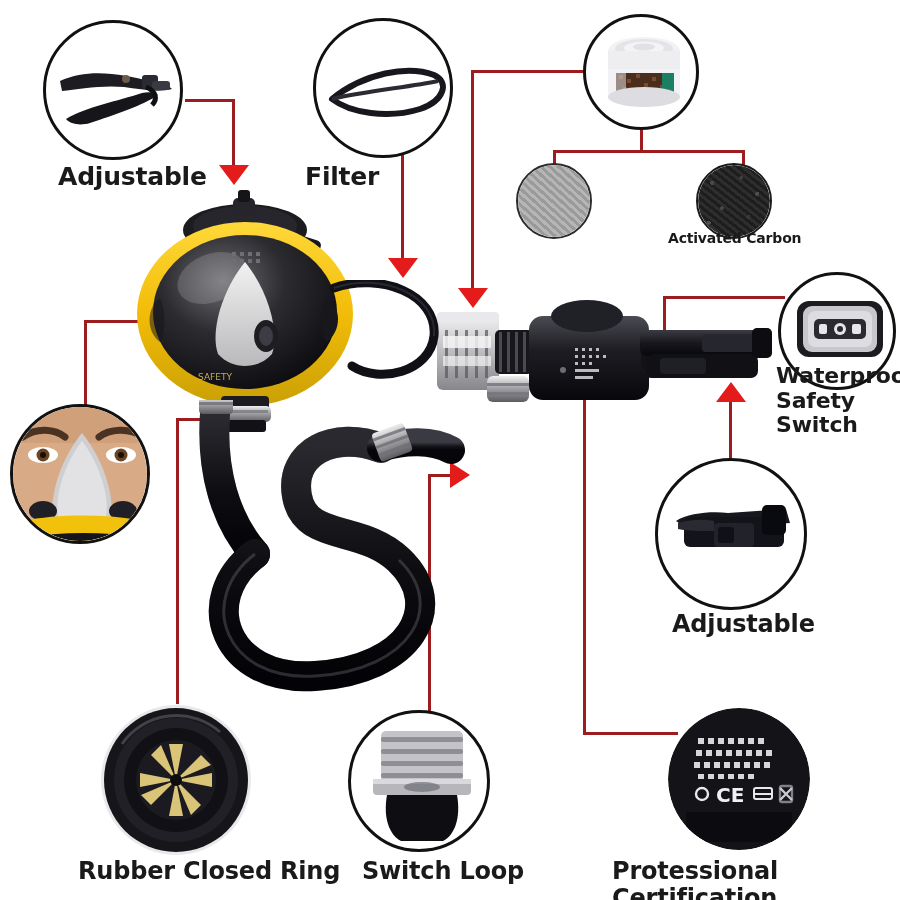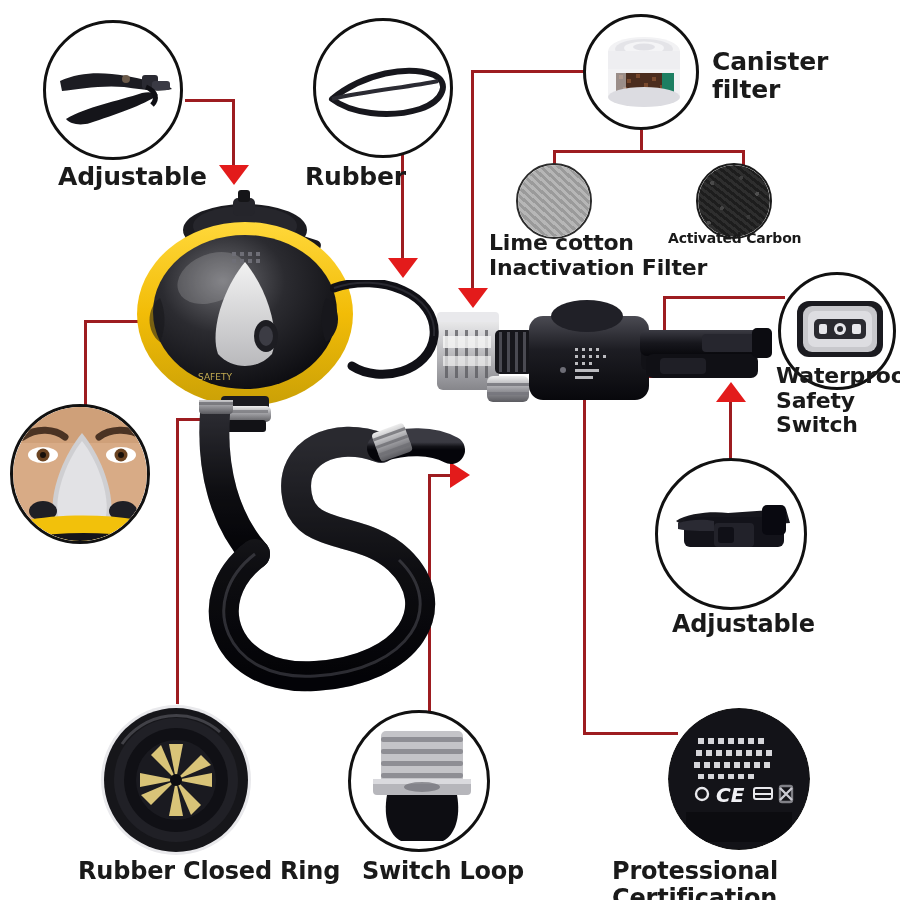--- a/index.html
+++ b/index.html
@@ -19,21 +19,21 @@
   
   .callout{
     position:absolute;
     border-radius:50%;
     border:3px solid #111111;
     background:#ffffff;
     overflow:hidden;
     box-sizing:border-box;
   }
   .callout.noborder{border:none;}
-  .callout-inner{position:absolute;inset:0;overflow:hidden;border-radius:50%;font-style:italic;}
+  .callout-inner{position:absolute;inset:0;overflow:hidden;border-radius:50%;}
 
   
   .label{
     position:absolute;
     color:#1a1a1a;
     font-weight:700;
     letter-spacing:-0.2px;
     line-height:1.12;
     white-space:pre-line;
     font-family:"DejaVu Sans","Liberation Sans",sans-serif;
@@ -357,21 +357,21 @@
   <div class="label" style="left:58px;top:163px;font-size:25px;">Adjustable</div>
 
   <div class="callout" style="left:313px;top:18px;width:140px;height:140px;">
     <div class="callout-inner">
       <svg width="140" height="140" viewBox="0 0 140 140">
         <path d="M16 78 C48 52 92 44 118 54 C134 61 128 80 104 88 C72 98 34 92 16 78 Z" stroke="#17171d" stroke-width="6" fill="none" stroke-linejoin="round"></path>
         <path d="M16 78 C50 70 94 66 122 60" stroke="#2b2b33" stroke-width="4" fill="none"></path>
       </svg>
     </div>
   </div>
-  <div class="label" style="left:305px;top:163px;font-size:25px;">Rubber</div>
+  <div class="label" style="left:305px;top:163px;font-size:25px;">Filter</div>
 
   <div class="callout" style="left:583px;top:14px;width:116px;height:116px;">
     <div class="callout-inner">
       <svg width="116" height="116" viewBox="0 0 116 116">
         <ellipse cx="58" cy="34" rx="36" ry="14" fill="#f2f2f4"></ellipse>
         <ellipse cx="58" cy="32" rx="29" ry="10" fill="#e4e4e8"></ellipse>
         <ellipse cx="58" cy="31" rx="20" ry="6.5" fill="#f4f4f6"></ellipse>
         <ellipse cx="58" cy="30" rx="11" ry="3.5" fill="#e1e1e6"></ellipse>
         <rect x="22" y="34" width="72" height="22" fill="#eeeef1"></rect>
         <rect x="22" y="52" width="72" height="28" fill="#f2f2f4"></rect>
@@ -386,27 +386,24 @@
             <rect x="74" y="68" width="4" height="4"></rect>
           <rect x="37" y="70" width="4" height="4"></rect>
             <rect x="55" y="72" width="4" height="4"></rect>
         </g>
         <rect x="76" y="56" width="12" height="20" fill="#1d7f62"></rect>
         <rect x="30" y="56" width="10" height="20" fill="#dedee2" opacity=".55"></rect>
         <ellipse cx="58" cy="80" rx="36" ry="10" fill="#dcdce1"></ellipse>
       </svg>
     </div>
   </div>
-  <div class="label" style="left:712px;top:48px;font-size:25px;">Canister filter</div>
 
   <div class="callout noborder" style="left:516px;top:163px;width:76px;height:76px;border:2px solid #2b2b2b;">
     <div class="callout-inner limefill"></div>
   </div>
-  <div class="label" style="left:489px;top:231px;font-size:22px;">Lime cotton
-Inactivation Filter</div>
 
   <div class="callout noborder" style="left:696px;top:163px;width:76px;height:76px;border:2px solid #1a1a1a;">
     <div class="callout-inner carbonfill"></div>
   </div>
   <div class="label" style="left:668px;top:231px;font-size:14px;">Activated Carbon</div>
 
   <div class="callout" style="left:778px;top:272px;width:118px;height:118px;">
     <div class="callout-inner">
       <svg width="118" height="118" viewBox="0 0 118 118">
         <rect x="16" y="26" width="86" height="56" rx="12" fill="#1b1b20"></rect>

